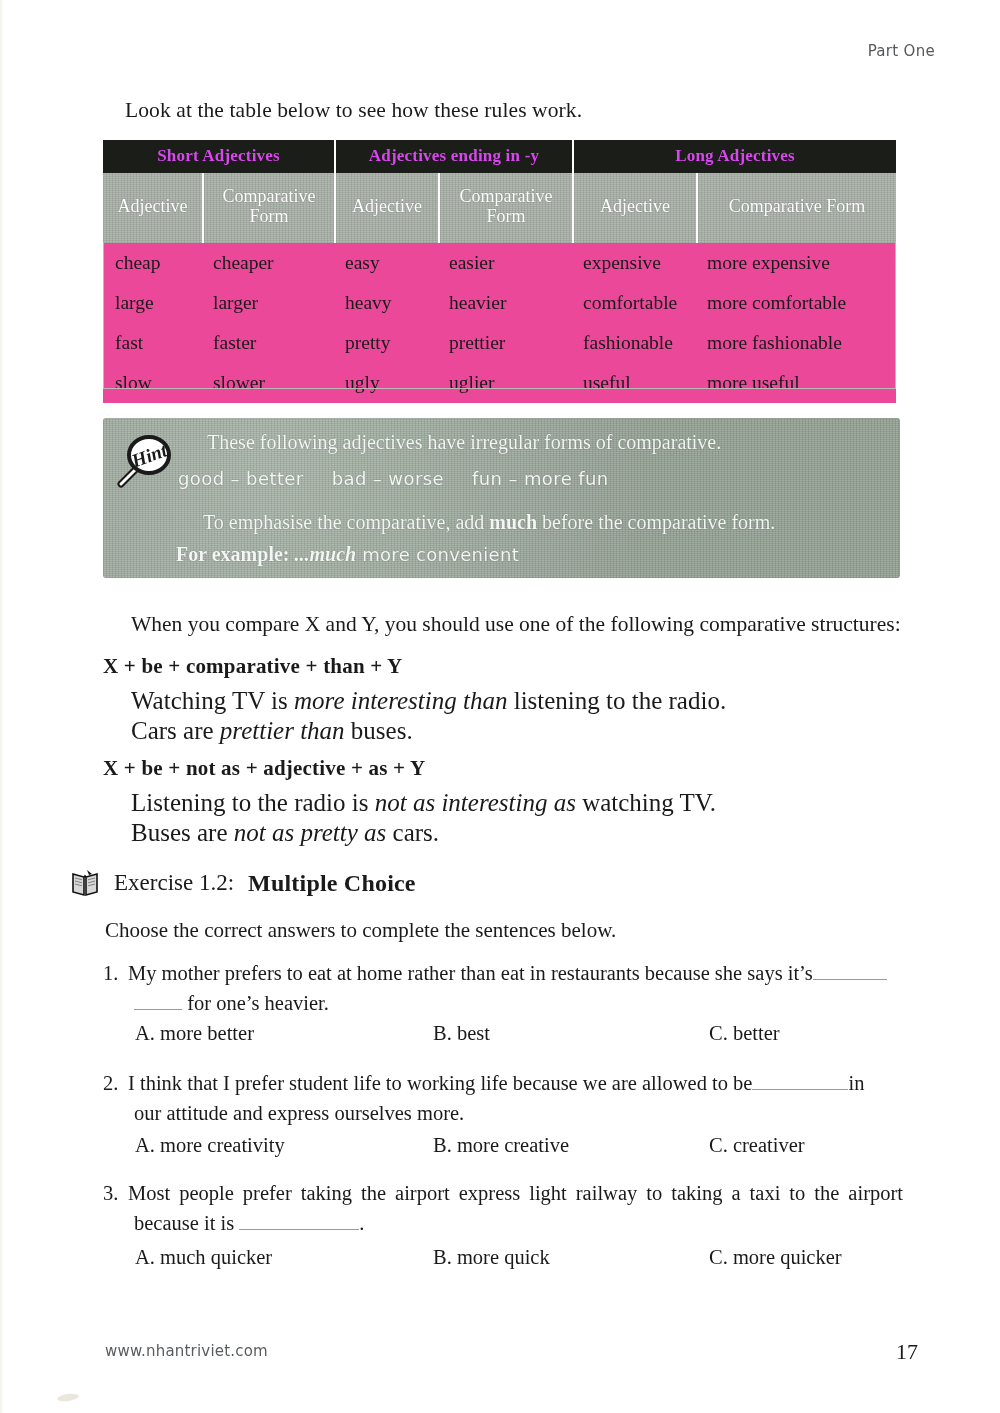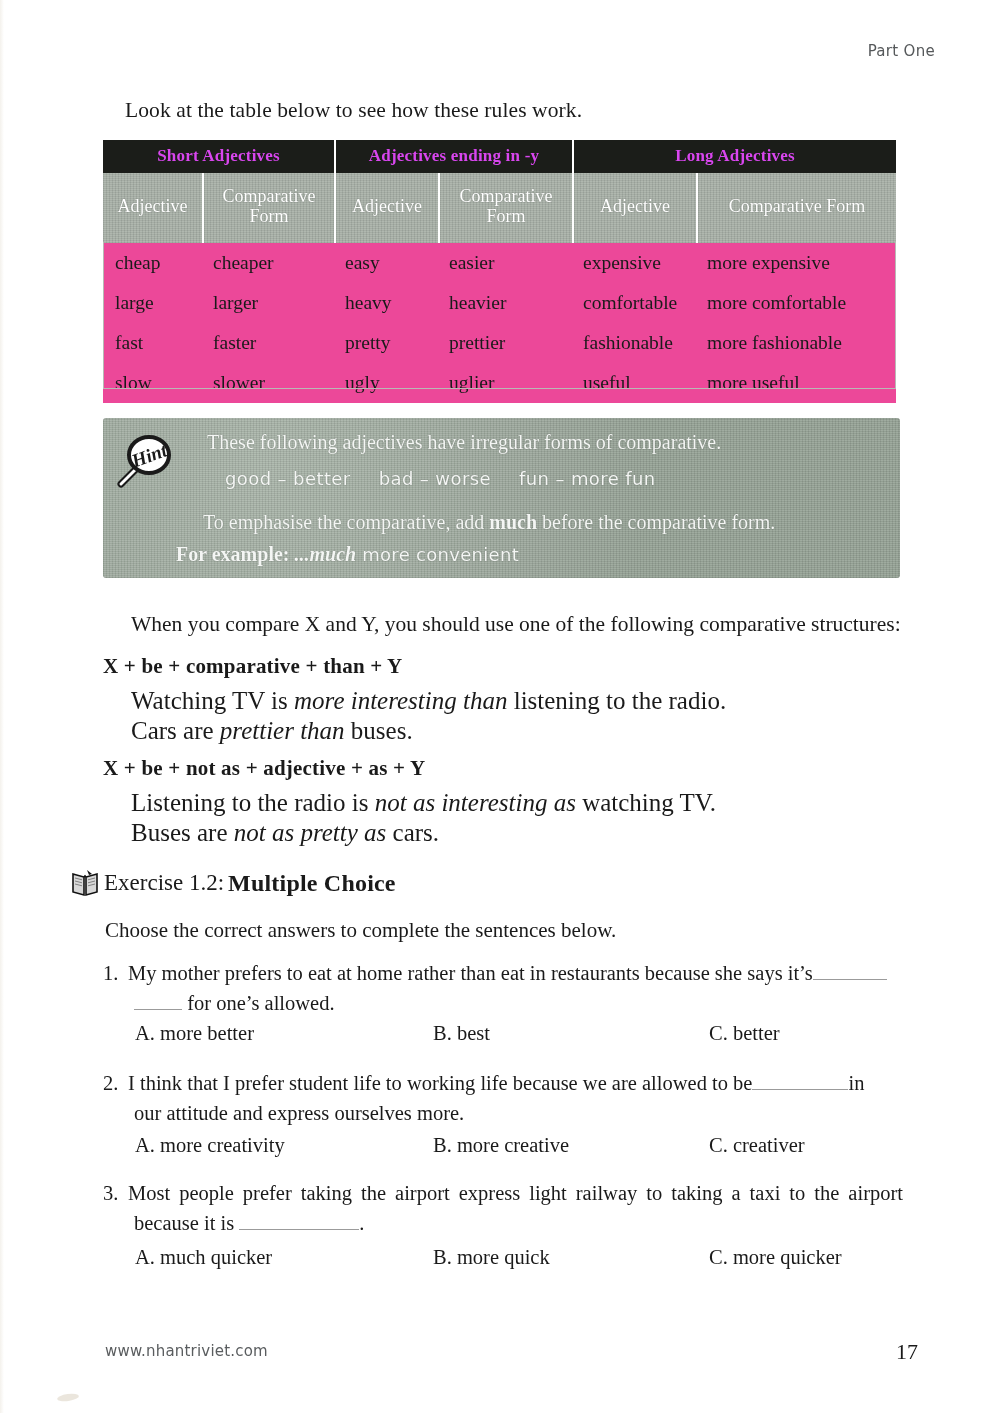--- a/index.html
+++ b/index.html
@@ -144,21 +144,20 @@
   }
   .hl-1 {
     left: 104px; top: 13px;
     font-size: 20px;
   }
   .hl-2 {
     left: 75px; top: 50px;
     font-family: "DejaVu Sans", "Liberation Sans", sans-serif;
     font-size: 18px;
     letter-spacing: 0.4px;
-    padding-left: 47px;
   }
   .hl-2 .gap { display: inline-block; width: 28px; }
   .hl-3 {
     left: 100px; top: 93px;
     font-size: 20px;
   }
   .hl-3 b { font-weight: bold; }
   .hl-4 {
     left: 73px; top: 125px;
     font-size: 20px;
@@ -198,21 +197,21 @@
   .e3 { top: 789px; }
   .e4 { top: 819px; }
 
   
   .exercise-head {
     position: absolute;
     top: 868px;
     left: 70px;
     display: flex;
     align-items: center;
-    gap: 4px;
+    gap: 14px;
   }
   .book-icon { width: 30px; height: 30px; display: block; }
   .ex-label {
     font-size: 23px;
   }
   .ex-title {
     font-size: 24px;
     font-weight: bold;
     letter-spacing: 0.2px;
   }
@@ -456,21 +455,21 @@
   </div>
 
   <div class="instruction">Choose the correct answers to complete the sentences below.</div>
 
   <div class="question q1">
     <span class="q-body">
       <span class="q-num">1.</span><span>My mother prefers to eat at home rather than eat in restaurants because she says it’s</span><span class="blank blank-a"></span>
     </span>
     <span class="q1-line2">
       <span class="blank blank-b"></span>
-      <span>for one’s allowed.</span>
+      <span>for one’s heavier.</span>
     </span>
   </div>
   <div class="options o1">
     <span class="opt opt-a">A. more better</span>
     <span class="opt opt-b">B. best</span>
     <span class="opt opt-c">C. better</span>
   </div>
 
   <div class="question q2">
     <span class="q-body">

